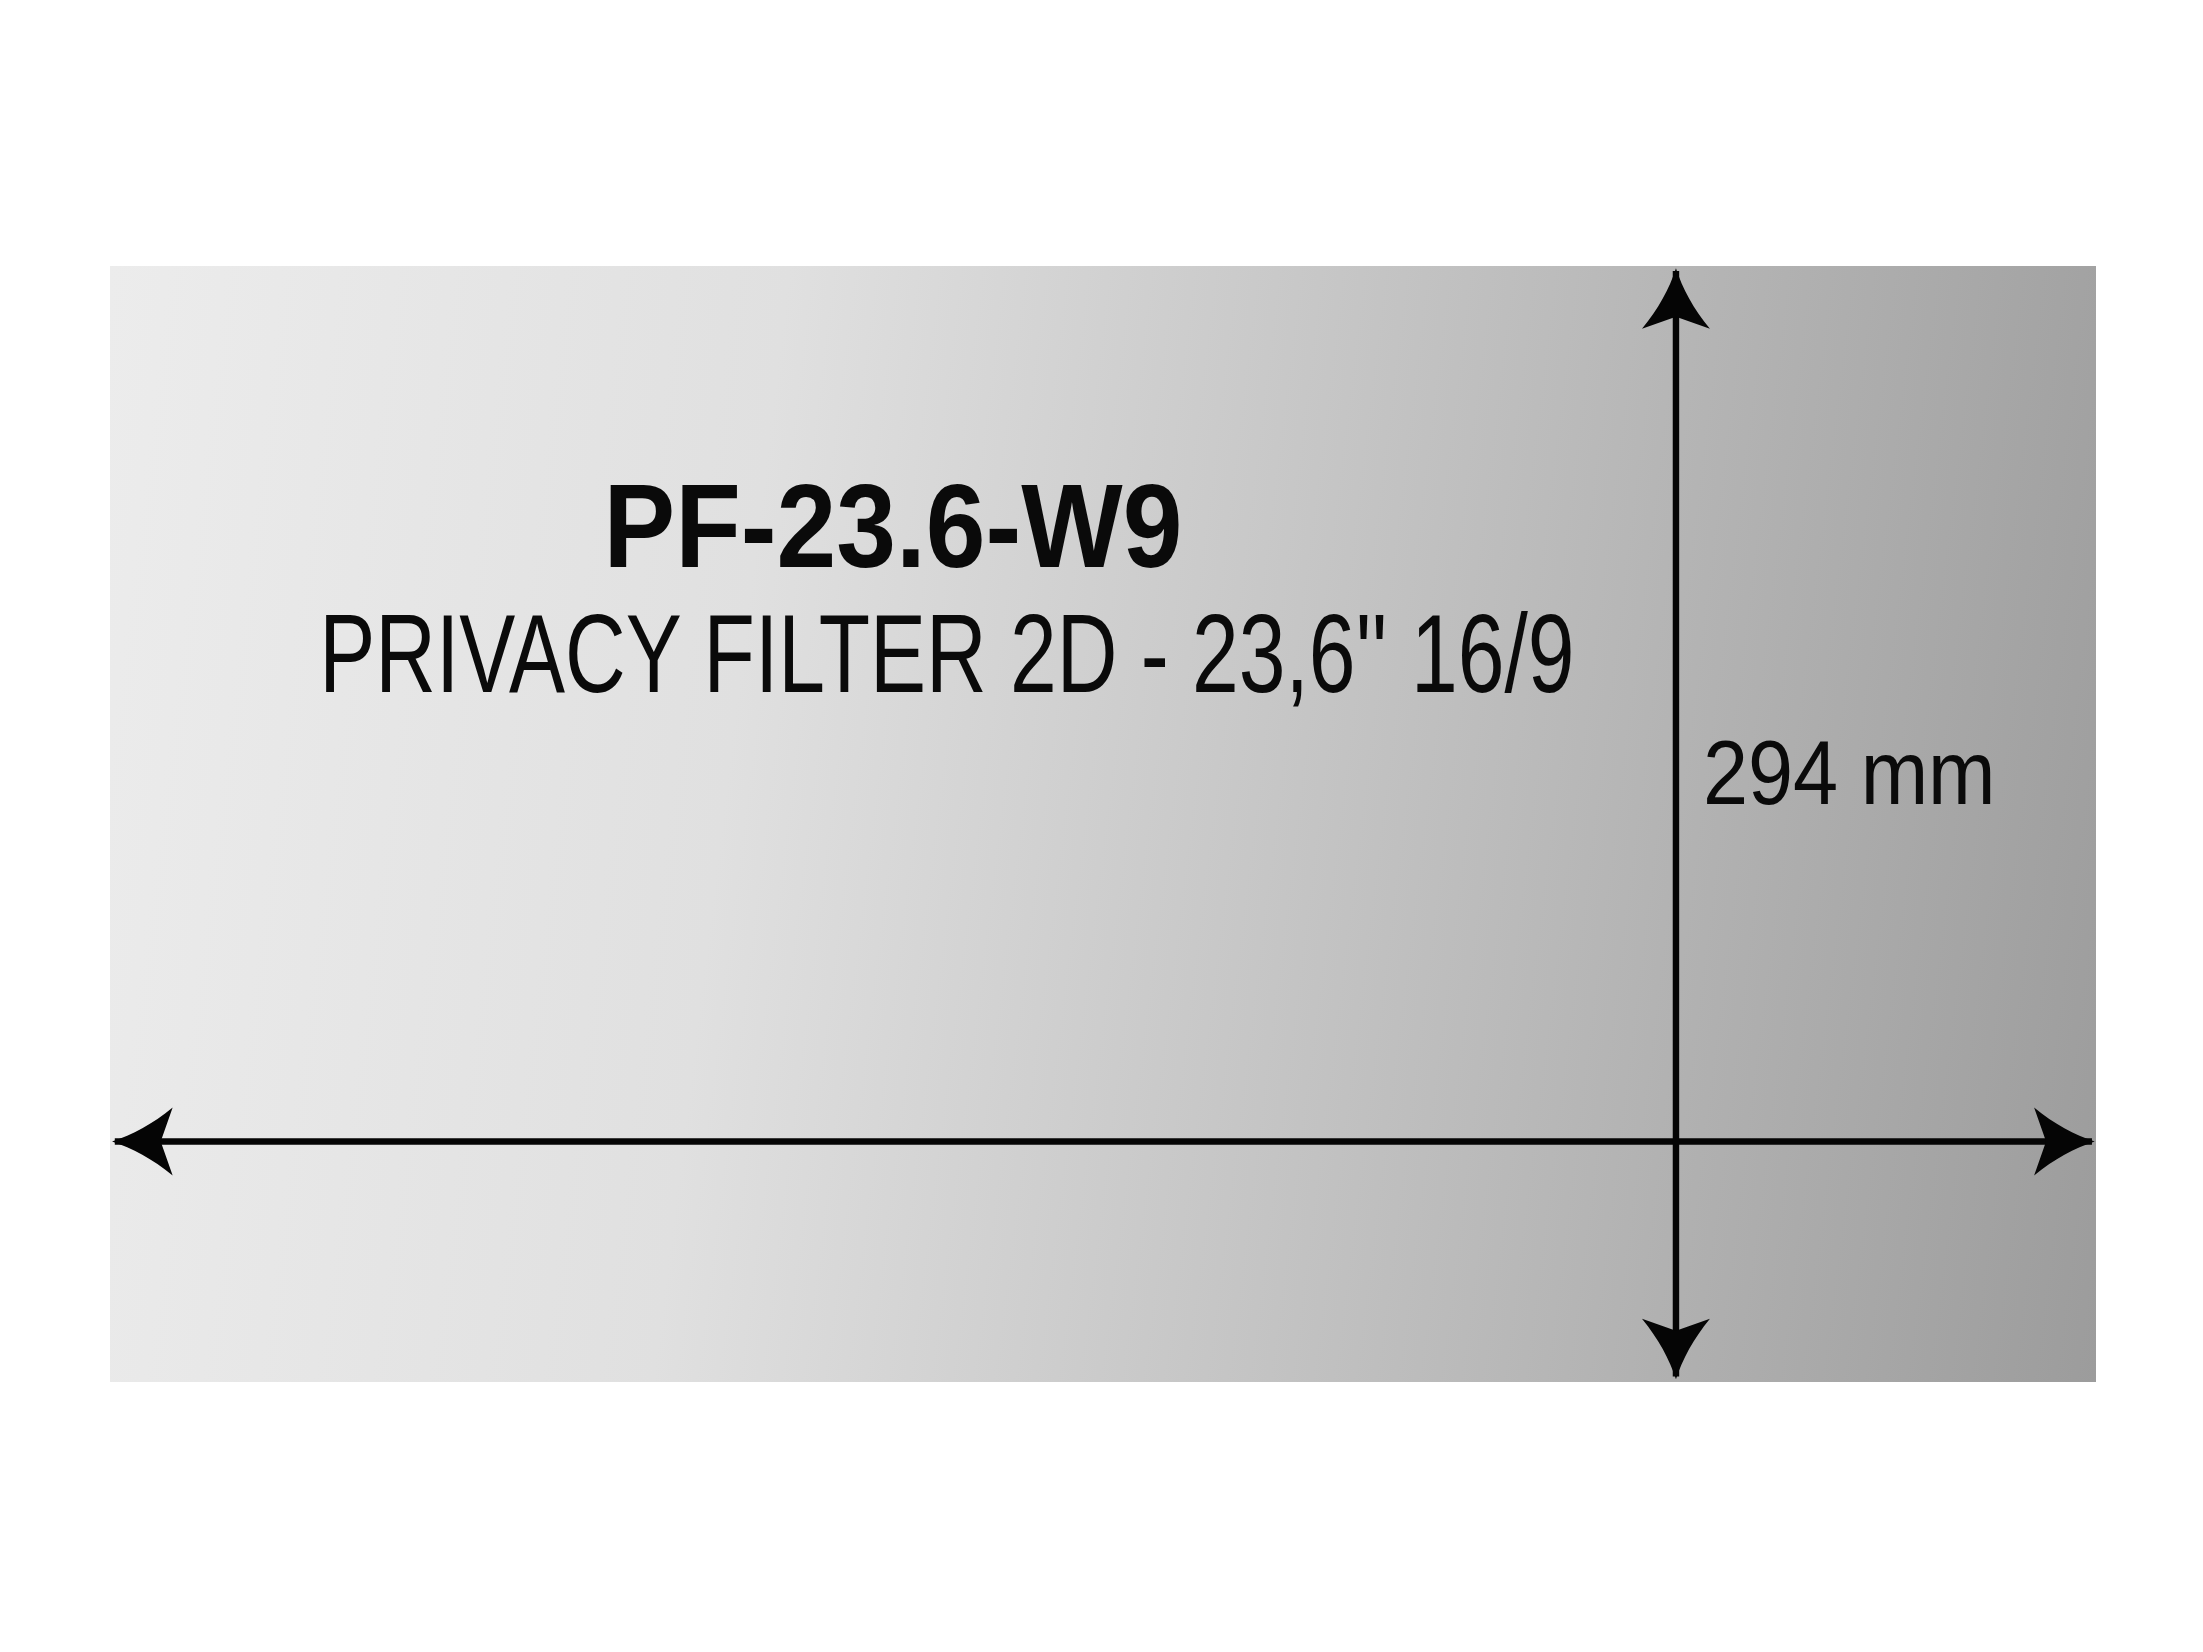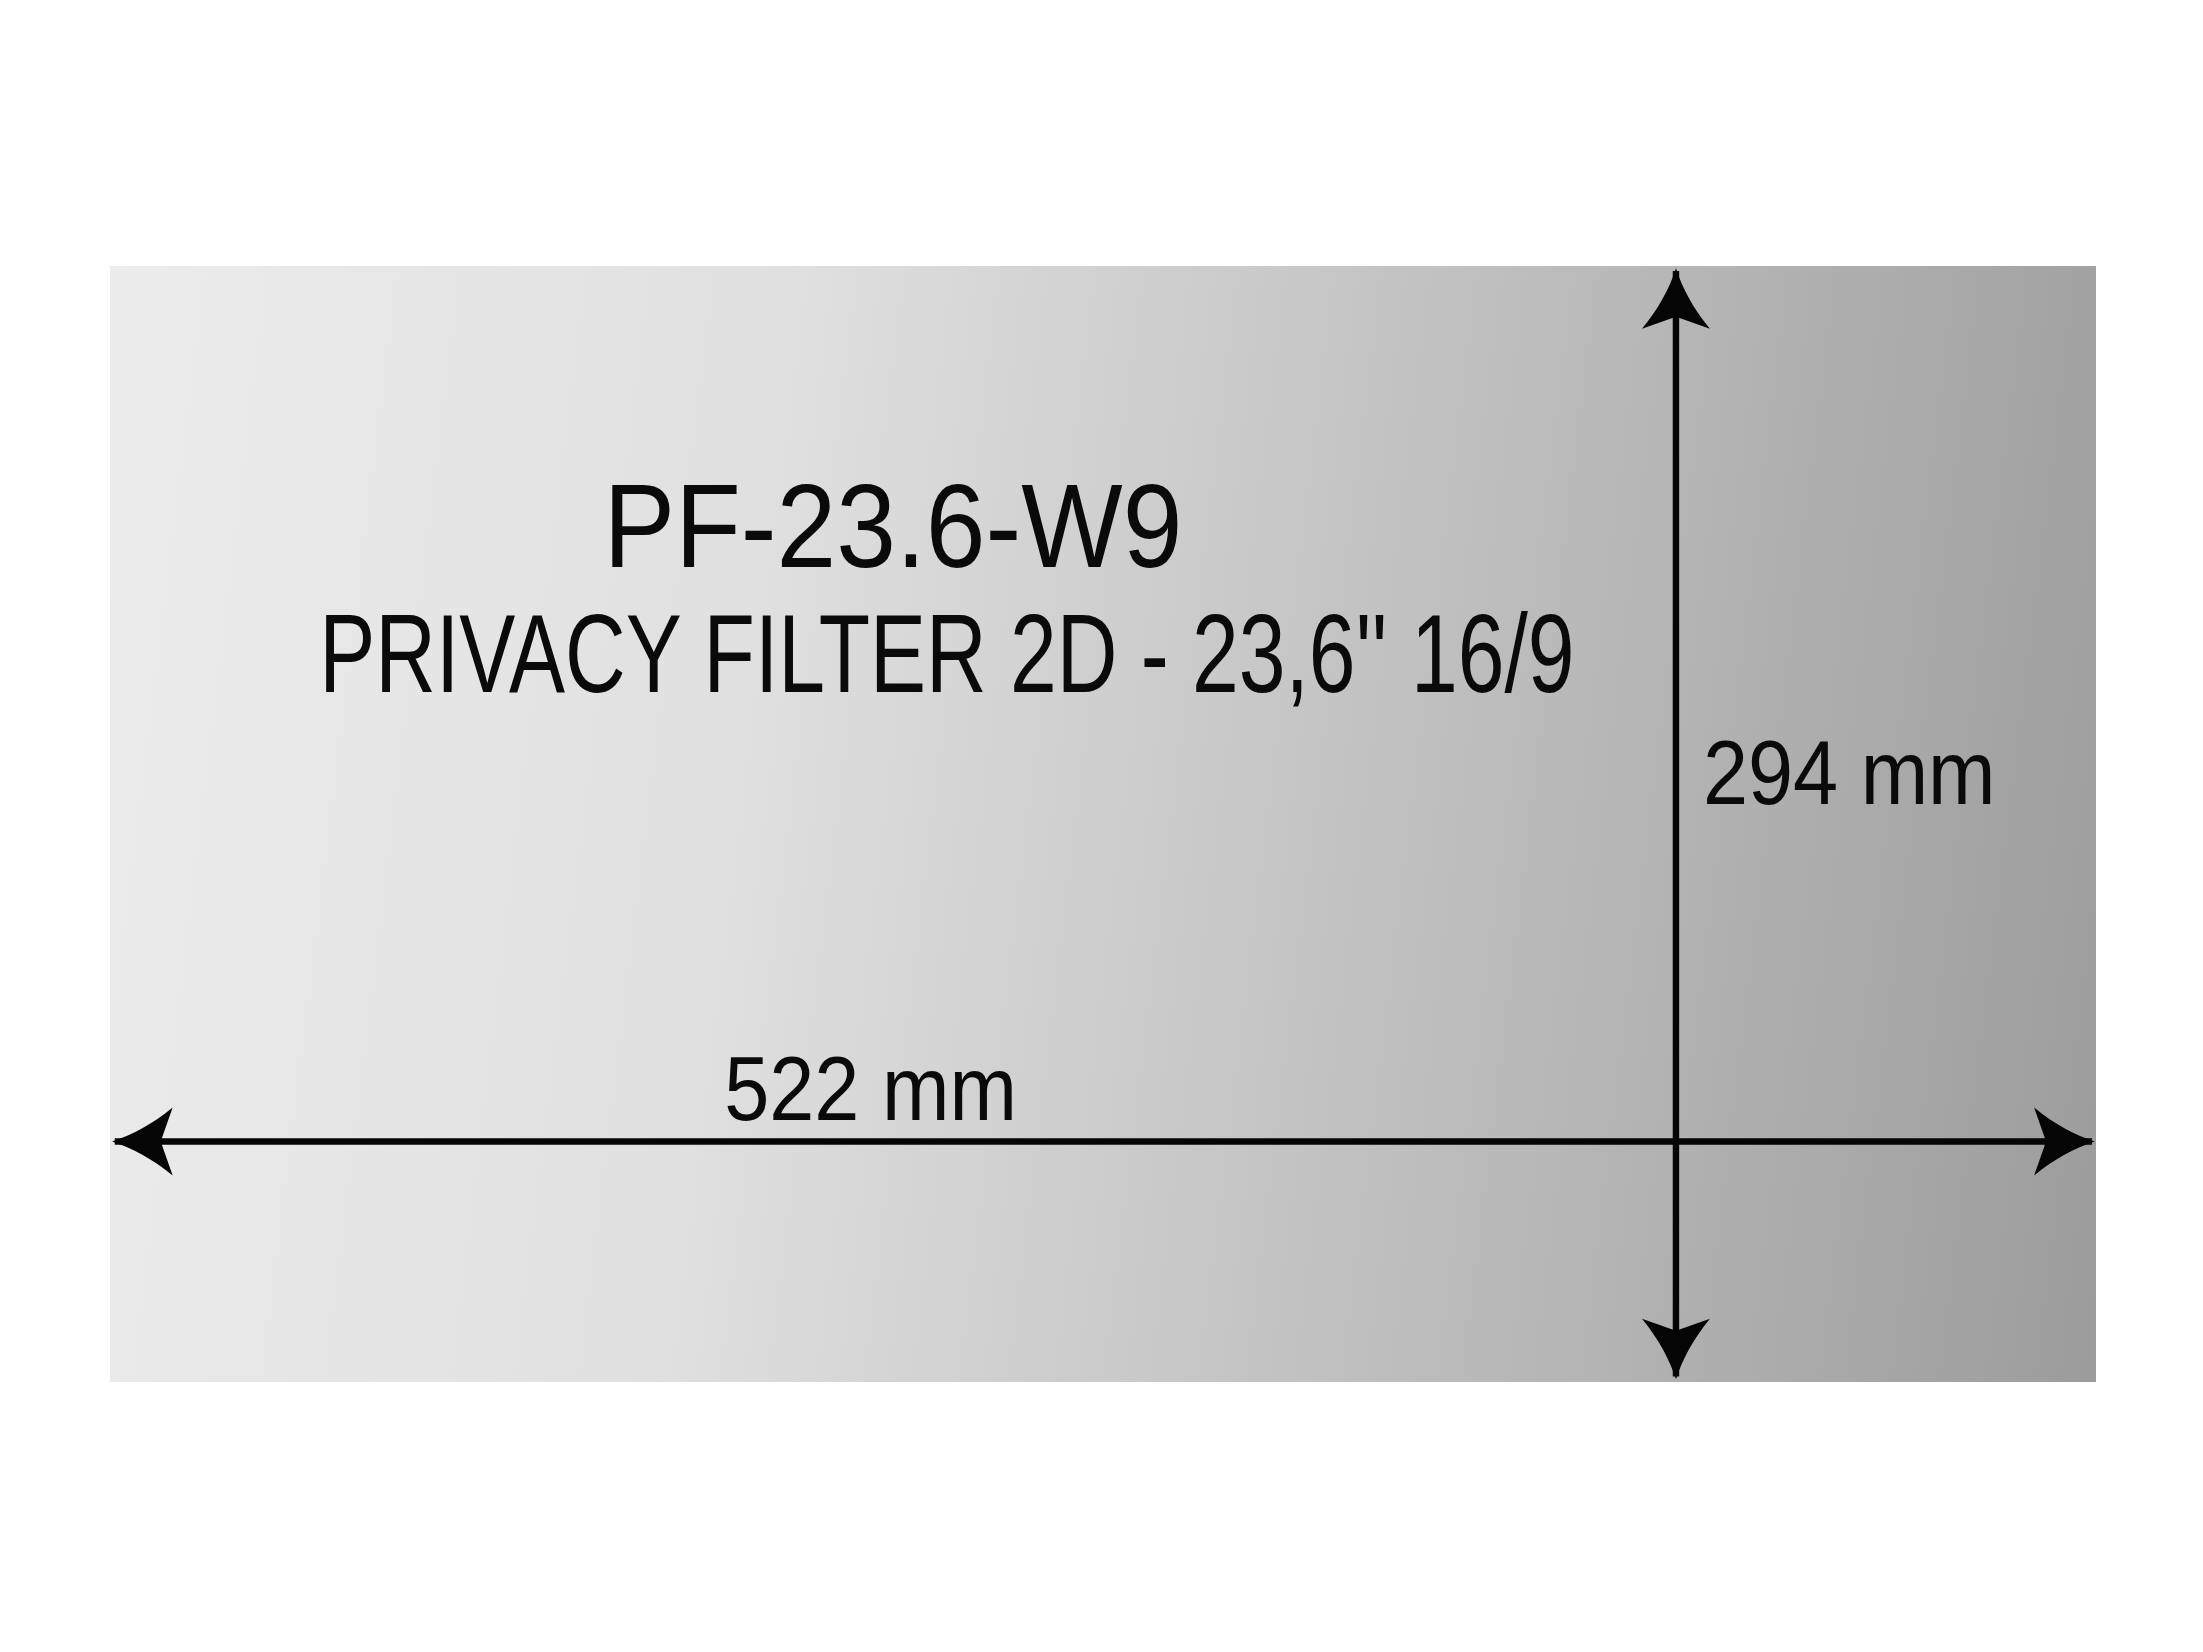--- a/index.html
+++ b/index.html
@@ -31,21 +31,21 @@
   .dim-svg line { stroke: #050505; stroke-width: 7; }
   .dim-svg .ah { fill: #050505; stroke: none; }
   .txt {
     position: absolute;
     line-height: 1;
     white-space: nowrap;
     text-align: center;
   }
   .txt > span { display: inline-block; }
   .center-block { left: 110px; width: 1566px; }
-  .bold-line { font-weight: 400; font-size: 118px; }
+  .bold-line { font-weight: 700; font-size: 118px; }
   .bold-line > span { transform: scaleX(0.91); }
   .desc-line { font-weight: 400; font-size: 112px; }
   .desc-line > span { transform: scaleX(0.75); }
   .mm-label { font-weight: 400; font-size: 90px; }
   .mm-label > span { transform: scaleX(0.90); }
   #width-label { left: 110px; width: 1521px; top: 1044px; }
   #height-label { left: 1703px; top: 728px; text-align: right; }
   #height-label > span { transform-origin: left center; }
   #model-line { top: 467px; }
   #desc-line { top: 598px; }
@@ -76,22 +76,19 @@
 
   <div id="model-line" class="txt center-block bold-line">
     <span>PF-23.6-W9</span>
   </div>
 
   <div id="desc-line" class="txt center-block desc-line">
     <span>PRIVACY FILTER 2D - 23,6'' 16/9</span>
   </div>
 
 
-  <div id="width-label" class="txt mm-label">
-    <span>522 mm</span>
-  </div>
 
   <div id="height-label" class="txt mm-label">
     <span>294 mm</span>
   </div>
 
 </div>
 
 
 </body></html>

